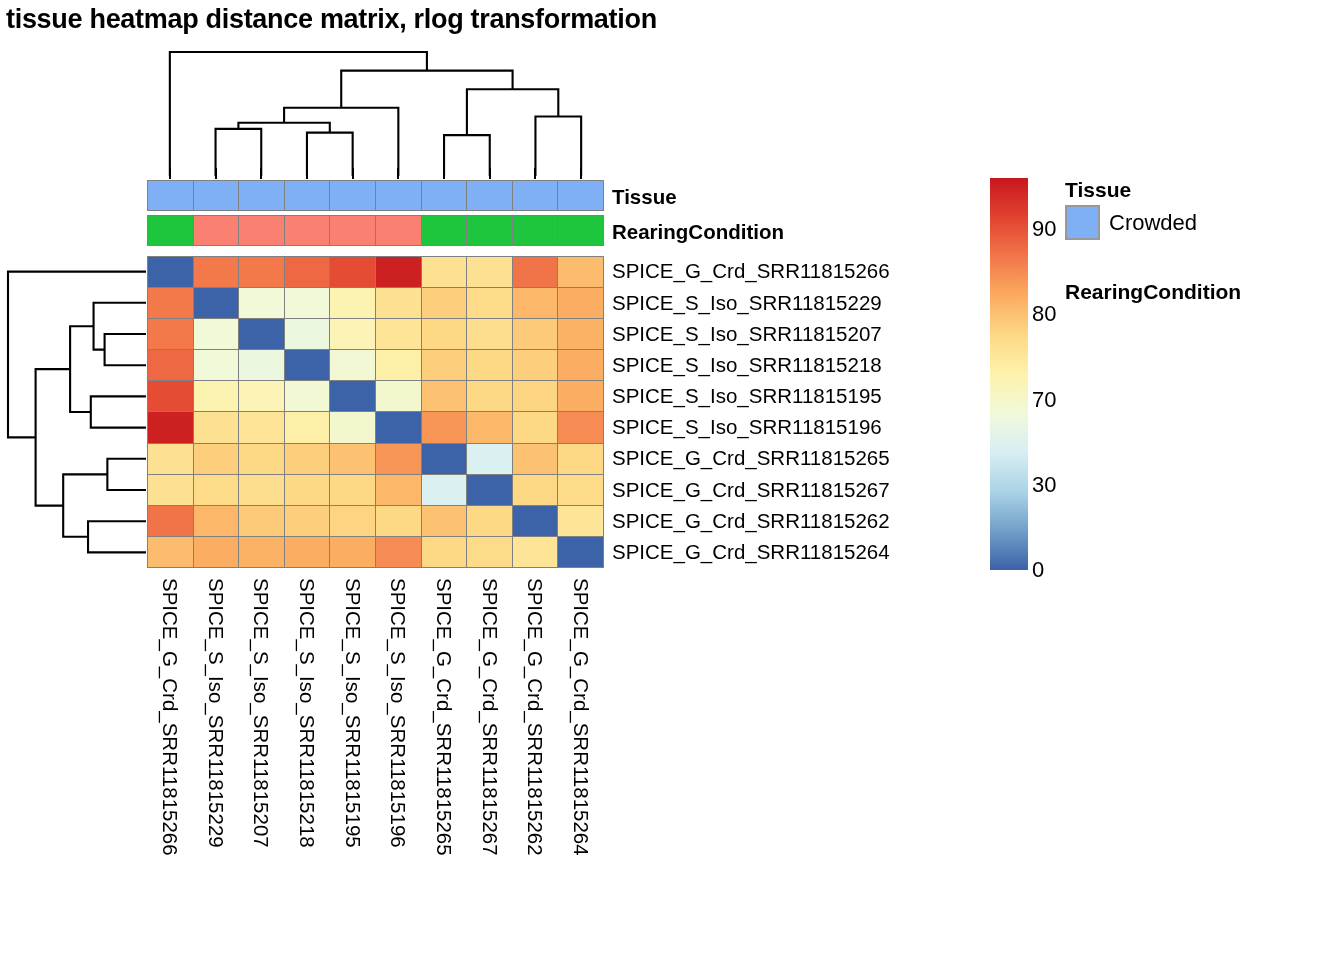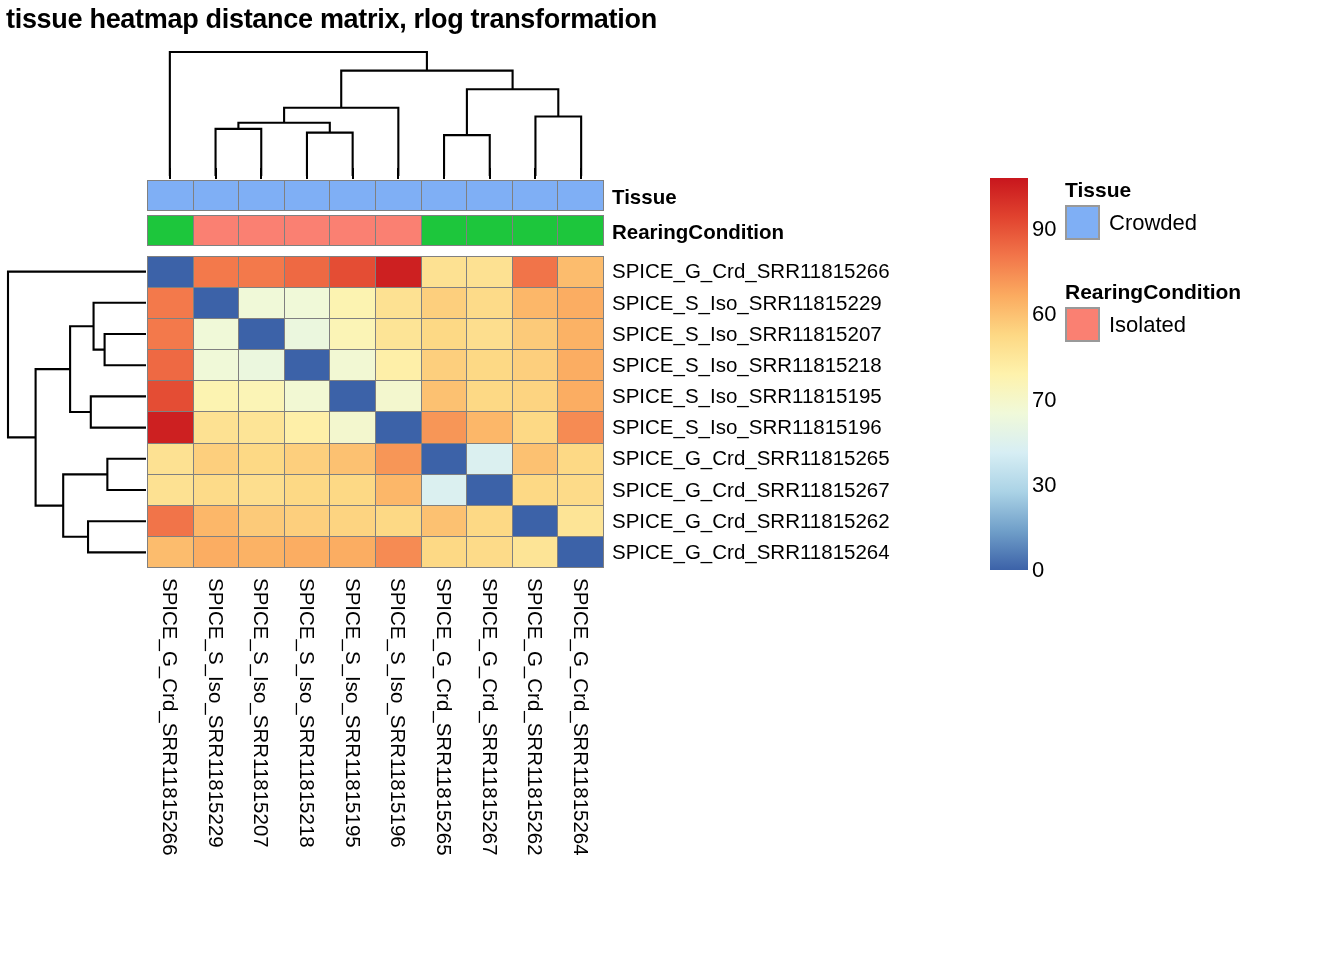--- a/index.html
+++ b/index.html
@@ -305,34 +305,30 @@
         <div class="collabel">SPICE_G_Crd_SRR11815262</div>
       </div>
       <div class="collabcell">
         <div class="collabel">SPICE_G_Crd_SRR11815264</div>
       </div>
     </div>
 
   <div id="cbar" style="left: 990px; top: 178px; width: 38px; height: 392px; background: linear-gradient(rgb(200, 22, 29) 0%, rgb(225, 67, 47) 10%, rgb(242, 118, 74) 20%, rgb(251, 171, 96) 30%, rgb(253, 216, 132) 40%, rgb(254, 242, 172) 50%, rgb(240, 249, 217) 60%, rgb(215, 238, 244) 70%, rgb(171, 211, 230) 80%, rgb(112, 159, 201) 90%, rgb(60, 98, 168) 100%);"></div>
   <div id="cbticks">
       <div class="cbtick" style="left: 1032px; top: 229.13px;">90</div>
-      <div class="cbtick" style="left: 1032px; top: 314.348px;">60</div>
+      <div class="cbtick" style="left: 1032px; top: 314.348px;">80</div>
       <div class="cbtick" style="left: 1032px; top: 399.565px;">70</div>
       <div class="cbtick" style="left: 1032px; top: 484.783px;">30</div>
       <div class="cbtick" style="left: 1032px; top: 570px;">0</div>
     </div>
 
   <div class="legblock" id="legend-0" style="left:1065px;top:178px;">
       <div class="legtitle">Tissue</div>
       <div class="legitem">
         <div class="legswatch" style="background: rgb(127, 175, 245);"></div>
         <div class="legtext">Crowded</div>
       </div>
     </div>
   <div class="legblock" id="legend-1" style="left:1065px;top:280px;">
       <div class="legtitle">RearingCondition</div>
-      <div class="legitem">
-        <div class="legswatch" style="background: rgb(250, 128, 114);"></div>
-        <div class="legtext">Isolated</div>
-      </div>
     </div>
 
 </div>
 
 </body></html>

